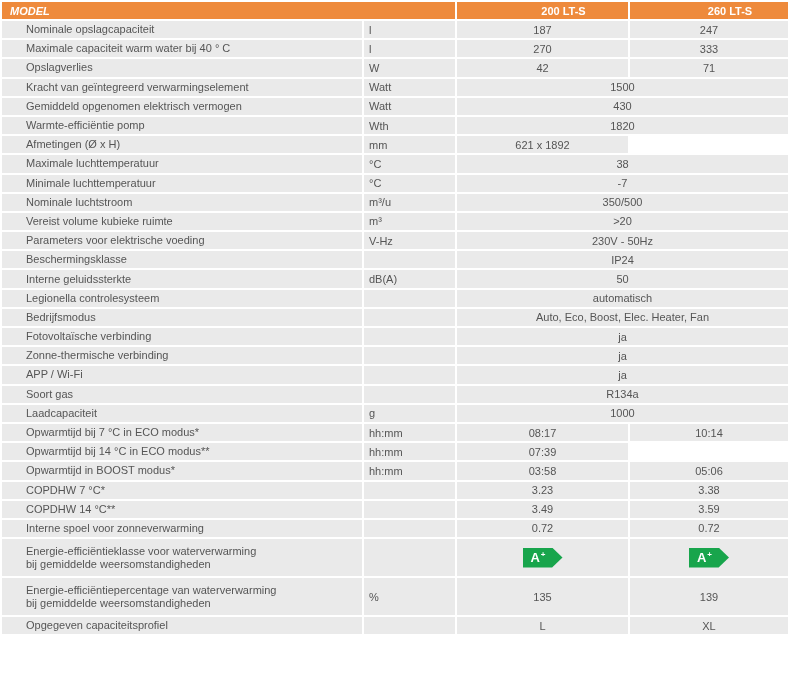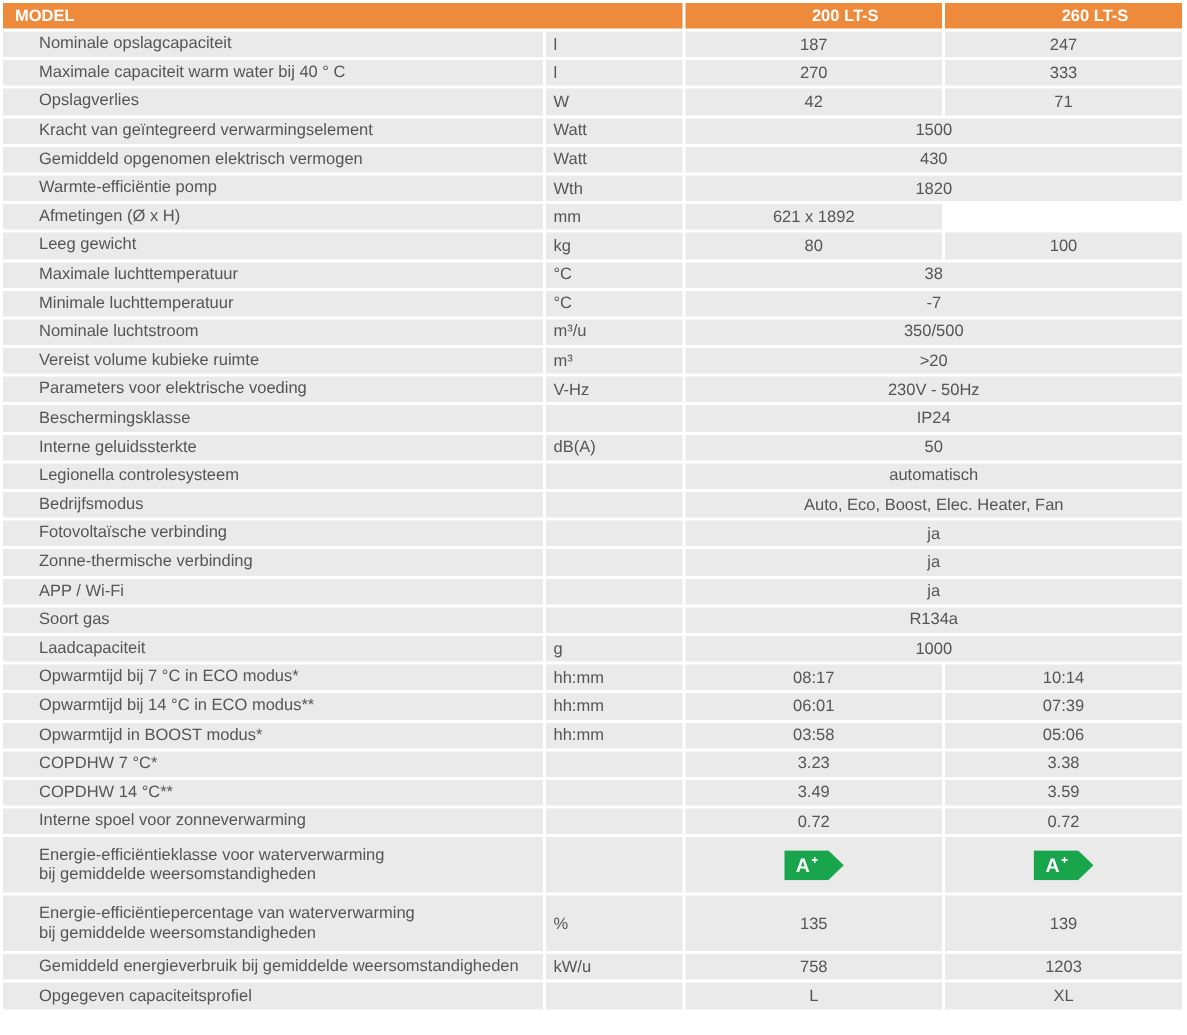--- a/index.html
+++ b/index.html
@@ -6,21 +6,21 @@
   body{font-family:"Liberation Sans","DejaVu Sans",sans-serif;font-size:11px;color:#555;}
   .spec-table{width:791px;box-sizing:border-box;padding:2px;background:#ffffff;}
   .grid-row{display:grid;grid-template-columns:360px 91px 171px 158px;column-gap:2px;margin-bottom:2px;}
   .cell{background:#eaeaea;height:17.2px;display:flex;align-items:center;box-sizing:border-box;overflow:hidden;}
   .cell.tall{height:37px;}
   .cell.label{padding-left:24px;justify-content:flex-start;white-space:pre-line;line-height:13px;}
   .cell.unit{padding-left:5px;justify-content:flex-start;}
   .cell.value{justify-content:center;}
   .cell.merged{grid-column:3/5;}
   .header-row .cell{background:#ee8a3c;color:#ffffff;font-weight:bold;height:17px;padding-left:42px;}
-  .header-row .model{grid-column:1/3;padding-left:8px;justify-content:flex-start;}
+  .header-row .model{grid-column:1/3;padding-left:8px;justify-content:flex-start;font-style:italic;}
   .header-row .col{justify-content:center;}
   .badge{width:40px;height:20px;background:#18a54c;color:#ffffff;font-weight:bold;
          display:flex;align-items:center;justify-content:center;padding-right:9px;box-sizing:border-box;
          clip-path:polygon(0 0,74% 0,100% 50%,74% 100%,0 100%);}
   .badge .letter{font-size:13px;line-height:1;}
   .badge .plus{font-size:8px;line-height:1;margin-left:1px;margin-top:-5px;}
 </style>
 </head>
 <body>
 
@@ -63,26 +63,20 @@
         <div class="cell label">Warmte-efficiëntie pomp</div>
         <div class="cell unit">Wth</div>
         <div class="cell value merged">1820</div>
       </div>
       <div class="grid-row">
         <div class="cell label">Afmetingen (Ø x H)</div>
         <div class="cell unit">mm</div>
         <div class="cell value">621 x 1892</div>
       </div>
       <div class="grid-row">
-        <div class="cell label">Leeg gewicht</div>
-        <div class="cell unit">kg</div>
-        <div class="cell value">80</div>
-        <div class="cell value">100</div>
-      </div>
-      <div class="grid-row">
         <div class="cell label">Maximale luchttemperatuur</div>
         <div class="cell unit">°C</div>
         <div class="cell value merged">38</div>
       </div>
       <div class="grid-row">
         <div class="cell label">Minimale luchttemperatuur</div>
         <div class="cell unit">°C</div>
         <div class="cell value merged">-7</div>
       </div>
       <div class="grid-row">
@@ -147,21 +141,20 @@
       </div>
       <div class="grid-row">
         <div class="cell label">Opwarmtijd bij 7 °C in ECO modus*</div>
         <div class="cell unit">hh:mm</div>
         <div class="cell value">08:17</div>
         <div class="cell value">10:14</div>
       </div>
       <div class="grid-row">
         <div class="cell label">Opwarmtijd bij 14 °C in ECO modus**</div>
         <div class="cell unit">hh:mm</div>
-        <div class="cell value">06:01</div>
         <div class="cell value">07:39</div>
       </div>
       <div class="grid-row">
         <div class="cell label">Opwarmtijd in BOOST modus*</div>
         <div class="cell unit">hh:mm</div>
         <div class="cell value">03:58</div>
         <div class="cell value">05:06</div>
       </div>
       <div class="grid-row">
         <div class="cell label">COPDHW 7 °C*</div>
@@ -199,25 +192,19 @@
         </div>
       </div>
       <div class="grid-row">
         <div class="cell label tall">Energie-efficiëntiepercentage van waterverwarming
 bij gemiddelde weersomstandigheden</div>
         <div class="cell unit tall">%</div>
         <div class="cell value tall">135</div>
         <div class="cell value tall">139</div>
       </div>
       <div class="grid-row">
-        <div class="cell label">Gemiddeld energieverbruik bij gemiddelde weersomstandigheden</div>
-        <div class="cell unit">kW/u</div>
-        <div class="cell value">758</div>
-        <div class="cell value">1203</div>
-      </div>
-      <div class="grid-row">
         <div class="cell label">Opgegeven capaciteitsprofiel</div>
         <div class="cell unit"></div>
         <div class="cell value">L</div>
         <div class="cell value">XL</div>
       </div>
     </div>
 </div>
 
 </body></html>

